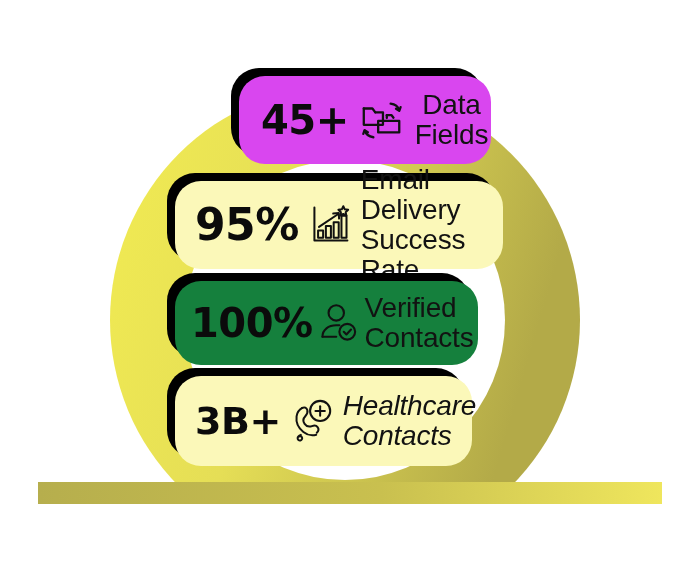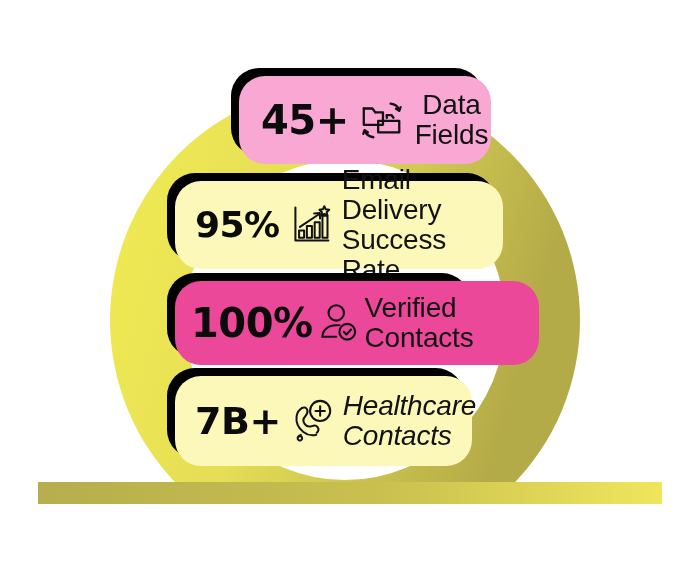--- a/index.html
+++ b/index.html
@@ -62,21 +62,21 @@
   .stat-label {
     font-family: "Liberation Sans", sans-serif;
     color: #121212;
     line-height: 1.08;
     white-space: pre-line;
     letter-spacing: -0.2px;
   }
 
   
   .v-45  { font-size: 40px; }
-  .v-95  { font-size: 36px; }
+  .v-95  { font-size: 44px; }
   .v-100 { font-size: 40px; }
   .v-1b  { font-size: 38px; }
 
   .l-45  { font-size: 28px; text-align: center; }
   .l-95  { font-size: 28px; }
   .l-100 { font-size: 28px; }
   .l-1b  { font-size: 28px; font-style: italic; }
 </style>
 </head>
 <body>
@@ -107,21 +107,21 @@
     </g>
 
     <g>
       <rect x="38" y="482" width="624" height="22" fill="url(#baseGrad)"></rect>
     </g>
   </svg>
 
   <div id="cards">
 
     <div class="card-shadow" style="left:231px; top:68px; width:252px; height:88px;"></div>
-    <div class="card-body" style="left:239px; top:76px; width:252px; height:88px; background:#f9a8d4; padding:0 16px 0 22px; gap:10px;">
+    <div class="card-body" style="left:239px; top:76px; width:252px; height:88px; background:#d946ef; padding:0 16px 0 22px; gap:10px;">
       <div class="stat-value v-45">45+</div>
       <div class="stat-icon">
         <svg width="46" height="46" viewBox="0 0 48 48" fill="none" stroke="#111111" stroke-width="2.4" stroke-linecap="round" stroke-linejoin="round">
           <path d="M5 12h9l3 4h0"></path>
           <path d="M5 12v17h20V16H17"></path>
           <path d="M29 19h5l2 2.6"></path>
           <path d="M29 19v3"></path>
           <path d="M20 25h22v12H20V25"></path>
           <path d="M33 7c4.5 0.6 7.8 3.2 8.8 6.6"></path>
           <path d="M38.6 12.2l3.4 2.2 1.4-3.8"></path>
@@ -146,38 +146,38 @@
           <path d="M12 26L33 12"></path>
           <path d="M27.5 11.5L33.5 11l0.4 6"></path>
           <path d="M38.5 3.5l1.6 3.4 3.7 0.5-2.7 2.6 0.7 3.7-3.3-1.8-3.3 1.8 0.7-3.7L33.2 7.4l3.7-0.5z"></path>
         </svg>
       </div>
       <div class="stat-label l-95">Email Delivery
 Success Rate</div>
     </div>
 
     <div class="card-shadow" style="left:167px; top:273px; width:303px; height:84px;"></div>
-    <div class="card-body" style="left:175px; top:281px; width:364px; height:84px; background:#ec4899; padding:0 14px 0 16px; gap:4px;">
+    <div class="card-body" style="left:175px; top:281px; width:303px; height:84px; background:#15803d; padding:0 14px 0 16px; gap:4px;">
       <div class="stat-value v-100">100%</div>
       <div class="stat-icon">
         <svg width="44" height="44" viewBox="0 0 48 48" fill="none" stroke="#111111" stroke-width="2.3" stroke-linecap="round" stroke-linejoin="round">
           <circle cx="21" cy="13" r="8.4"></circle>
           <path d="M6 39c0-7.8 6.6-12.5 15-12.5h3.4"></path>
           <path d="M6 39h15"></path>
           <circle cx="33" cy="33.5" r="8.6"></circle>
           <path d="M29.2 33.6l2.9 2.9 5-5.4"></path>
         </svg>
       </div>
       <div class="stat-label l-100">Verified
 Contacts</div>
     </div>
 
     <div class="card-shadow" style="left:167px; top:368px; width:297px; height:90px;"></div>
     <div class="card-body" style="left:175px; top:376px; width:297px; height:90px; background:#FBF8B9; padding:0 12px 0 20px; gap:8px;">
-      <div class="stat-value v-1b">7B+</div>
+      <div class="stat-value v-1b">3B+</div>
       <div class="stat-icon">
         <svg width="46" height="46" viewBox="0 0 48 48" fill="none" stroke="#111111" stroke-width="2.1" stroke-linecap="round" stroke-linejoin="round">
           <circle cx="32.5" cy="13.5" r="10.5"></circle>
           <path d="M32.5 8.6v9.8"></path>
           <path d="M27.6 13.5h9.8"></path>
           <path d="M13.8 10.4c2.4-1.3 4.6-0.2 5.3 2.2 0.8 2.6-0.4 4.6-2.1 6.4-2.3 2.4-2.6 5.3-0.7 8 1.9 2.7 4.7 3.4 7.7 2.3 2.3-0.9 4.4-0.9 5.8 1 1.4 1.9 1.1 4.2-0.8 6"></path>
           <path d="M13.8 10.4c-3.3 1.9-5.4 5-5.9 8.8-0.8 6.2 2.1 12.3 7.1 16.2 4.1 3.2 9 4.3 13.4 2.9"></path>
           <path d="M12.3 38.5c-1.8 0.6-3.2 1.9-3.3 3.4-0.1 1.6 1.4 2.8 2.9 2.4 1.5-0.4 2.3-2.1 1.6-3.4-0.5-1-1.8-1.4-2.7-0.8"></path>
         </svg>
       </div>

